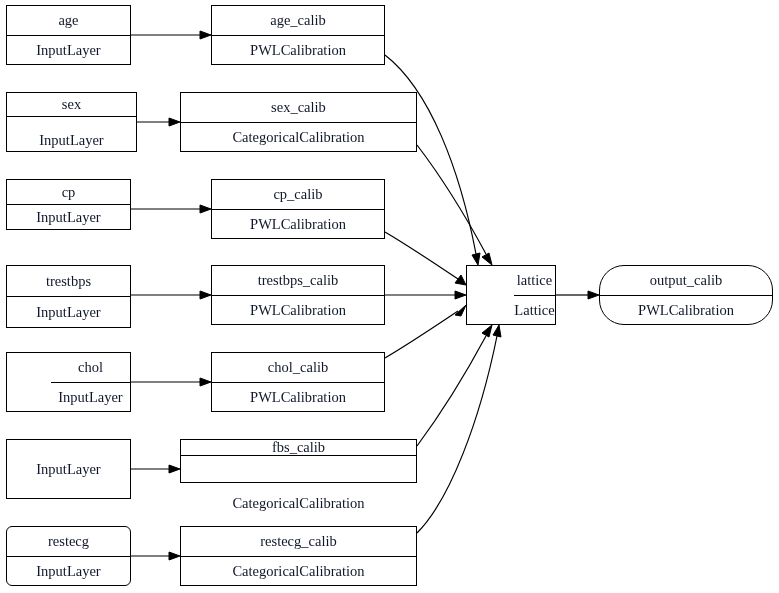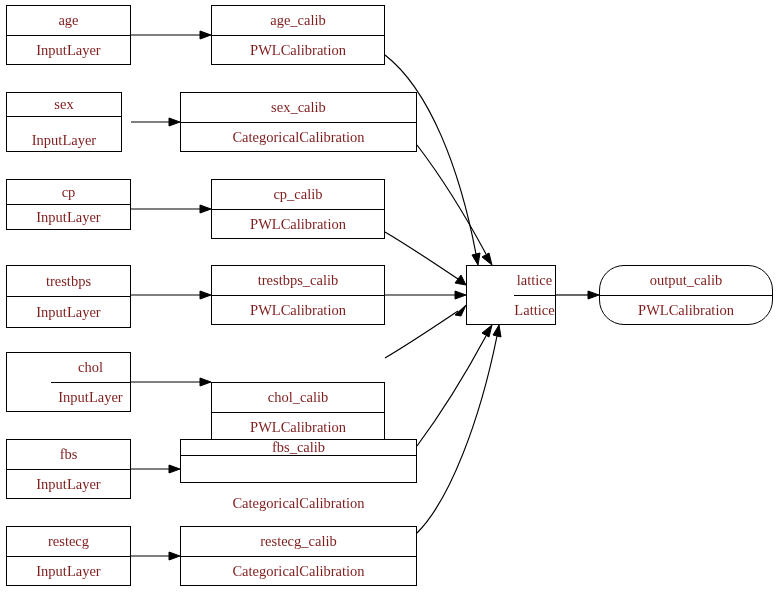--- a/index.html
+++ b/index.html
@@ -22,21 +22,21 @@
     background: #ffffff;
     display: flex;
     flex-direction: column;
   }
   .node .cell {
     flex: 1 1 0;
     display: flex;
     align-items: center;
     justify-content: center;
     font-size: 14.5px;
-    color: #7f1d1d;
+    color: #0f172a;
     line-height: 1;
     white-space: nowrap;
   }
   .node .cell.top {
     border-bottom: 1px solid #000000;
   }
   svg.edges {
     position: absolute;
     left: 0;
     top: 0;
@@ -129,21 +129,21 @@
   <div class="node" style="left:6px; top:5px; width:125px; height:60px;">
     <div class="cell top">age</div>
     <div class="cell">InputLayer</div>
   </div>
 
   <div class="node" style="left:211px; top:5px; width:174px; height:60px;">
     <div class="cell top">age_calib</div>
     <div class="cell">PWLCalibration</div>
   </div>
 
-  <div class="node" style="left:6px; top:92px; width:116px; height:60px;gap:12px;">
+  <div class="node" style="left:6px; top:92px; width:131px; height:60px;gap:12px;">
     <div class="cell top">sex</div>
     <div class="cell">InputLayer</div>
   </div>
 
   <div class="node" style="left:180px; top:92px; width:237px; height:60px;">
     <div class="cell top">sex_calib</div>
     <div class="cell">CategoricalCalibration</div>
   </div>
 
   <div class="node" style="left:6px; top:179px; width:125px; height:51px;">
@@ -164,36 +164,35 @@
   <div class="node" style="left:211px; top:265px; width:174px; height:60px;">
     <div class="cell top">trestbps_calib</div>
     <div class="cell">PWLCalibration</div>
   </div>
 
   <div class="node" style="left:6px; top:352px; width:125px; height:60px;padding-left:44px;">
     <div class="cell top">chol</div>
     <div class="cell">InputLayer</div>
   </div>
 
-  <div class="node" style="left:211px; top:352px; width:174px; height:60px;margin-top:30px;">
+  <div class="node" style="left:211px; top:352px; width:174px; height:60px;">
     <div class="cell top">chol_calib</div>
     <div class="cell">PWLCalibration</div>
   </div>
 
   <div class="node" style="left:6px; top:439px; width:125px; height:60px;">
-    <div class="cell top">fbs</div>
     <div class="cell">InputLayer</div>
   </div>
 
   <div class="node" style="left:180px; top:439px; width:237px; height:44px;gap:40px;">
     <div class="cell top">fbs_calib</div>
     <div class="cell">CategoricalCalibration</div>
   </div>
 
-  <div class="node" style="left:6px; top:526px; width:125px; height:60px;">
+  <div class="node" style="left:6px; top:526px; width:125px; height:60px;border-radius:6px;">
     <div class="cell top">restecg</div>
     <div class="cell">InputLayer</div>
   </div>
 
   <div class="node" style="left:180px; top:526px; width:237px; height:60px;">
     <div class="cell top">restecg_calib</div>
     <div class="cell">CategoricalCalibration</div>
   </div>
 
   <div class="node" style="left:466px; top:265px; width:90px; height:60px;padding-left:47px;">

